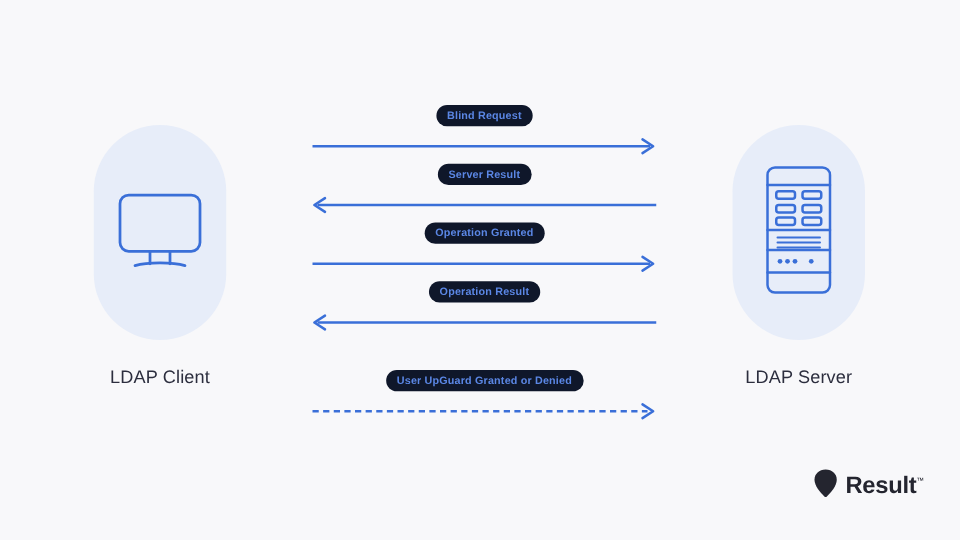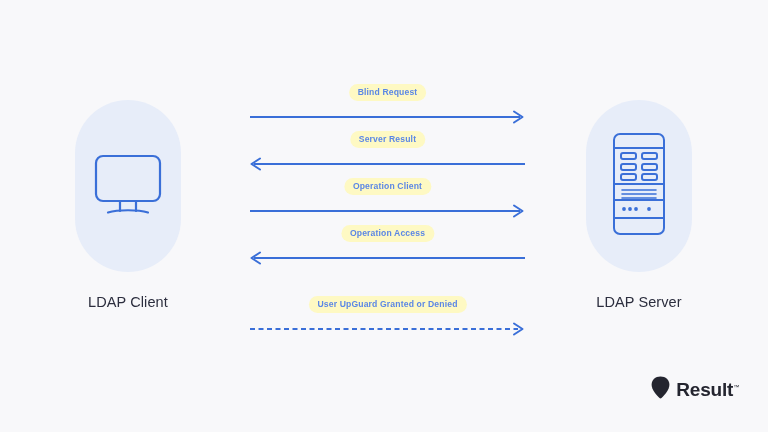--- a/index.html
+++ b/index.html
@@ -56,21 +56,21 @@
   .flow-row {
     position: relative;
     height: 47px;
   }
   .flow-row.gap { height: 71px; }
   .pill-label {
     position: absolute;
     top: 0;
     left: 50%;
     transform: translateX(-50%);
-    background: #fef9c3;
+    background: #0f172a;
     color: #5b87e5;
     font-size: 8.6px;
     font-weight: bold;
     letter-spacing: .15px;
     padding: 4px 9px 4px 9px;
     border-radius: 9px;
     white-space: nowrap;
     line-height: 1;
   }
   .arrow {
@@ -163,31 +163,31 @@
       <span class="pill-label">Server Result</span>
       <div class="arrow">
         <svg width="275" height="12" viewBox="0 0 275 12">
           <path d="M4 6 H275" stroke="#3a6fd8" stroke-width="2" fill="none"></path>
           <path d="M10 0.5 L1.5 6 L10 11.5" stroke="#3a6fd8" stroke-width="2" fill="none" stroke-linecap="round" stroke-linejoin="round"></path>
         </svg>
       </div>
     </div>
 
     <div class="flow-row">
-      <span class="pill-label">Operation Client</span>
+      <span class="pill-label">Operation Granted</span>
       <div class="arrow">
         <svg width="275" height="12" viewBox="0 0 275 12">
           <path d="M0 6 H270" stroke="#3a6fd8" stroke-width="2" fill="none"></path>
           <path d="M264 0.5 L272.5 6 L264 11.5" stroke="#3a6fd8" stroke-width="2" fill="none" stroke-linecap="round" stroke-linejoin="round"></path>
         </svg>
       </div>
     </div>
 
     <div class="flow-row gap">
-      <span class="pill-label">Operation Access</span>
+      <span class="pill-label">Operation Result</span>
       <div class="arrow">
         <svg width="275" height="12" viewBox="0 0 275 12">
           <path d="M4 6 H275" stroke="#3a6fd8" stroke-width="2" fill="none"></path>
           <path d="M10 0.5 L1.5 6 L10 11.5" stroke="#3a6fd8" stroke-width="2" fill="none" stroke-linecap="round" stroke-linejoin="round"></path>
         </svg>
       </div>
     </div>
 
     <div class="flow-row">
       <span class="pill-label">User UpGuard Granted or Denied</span>

